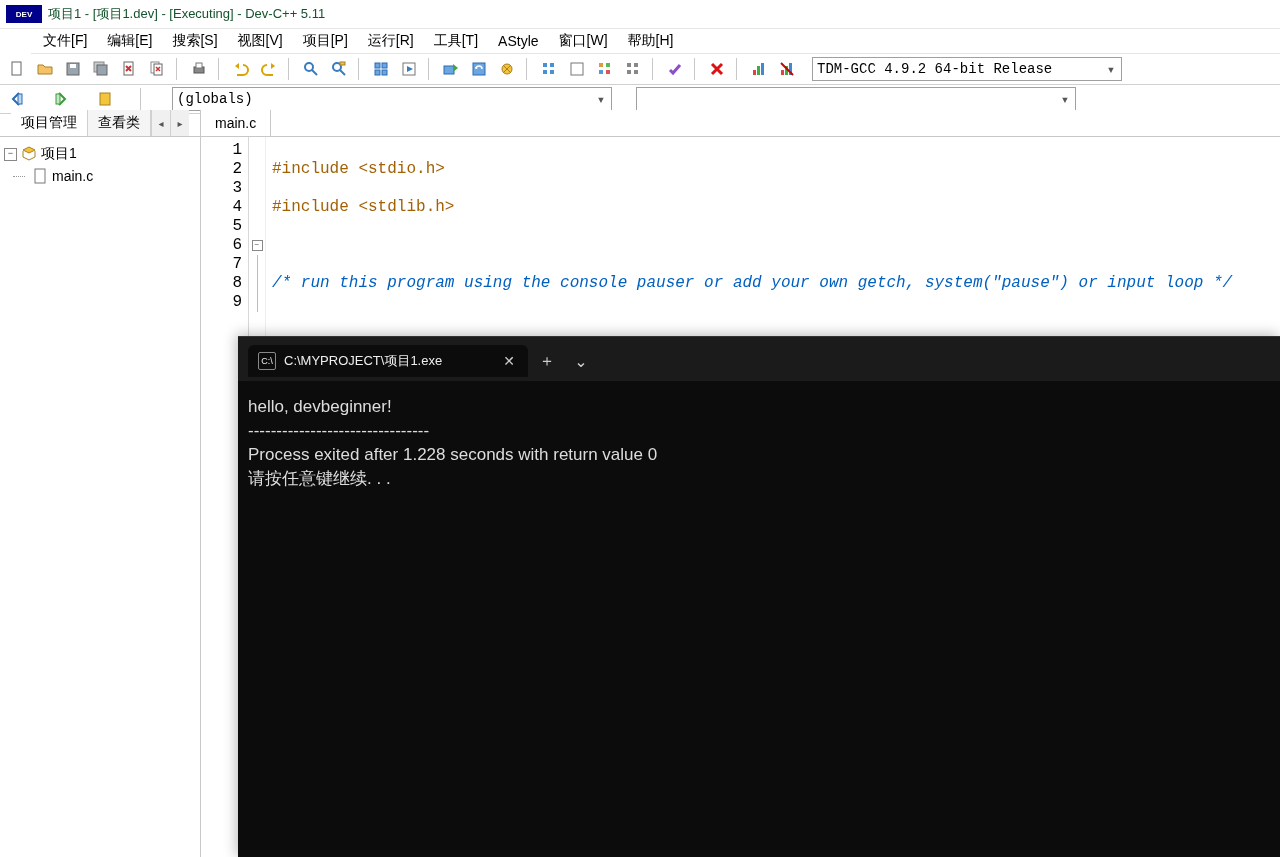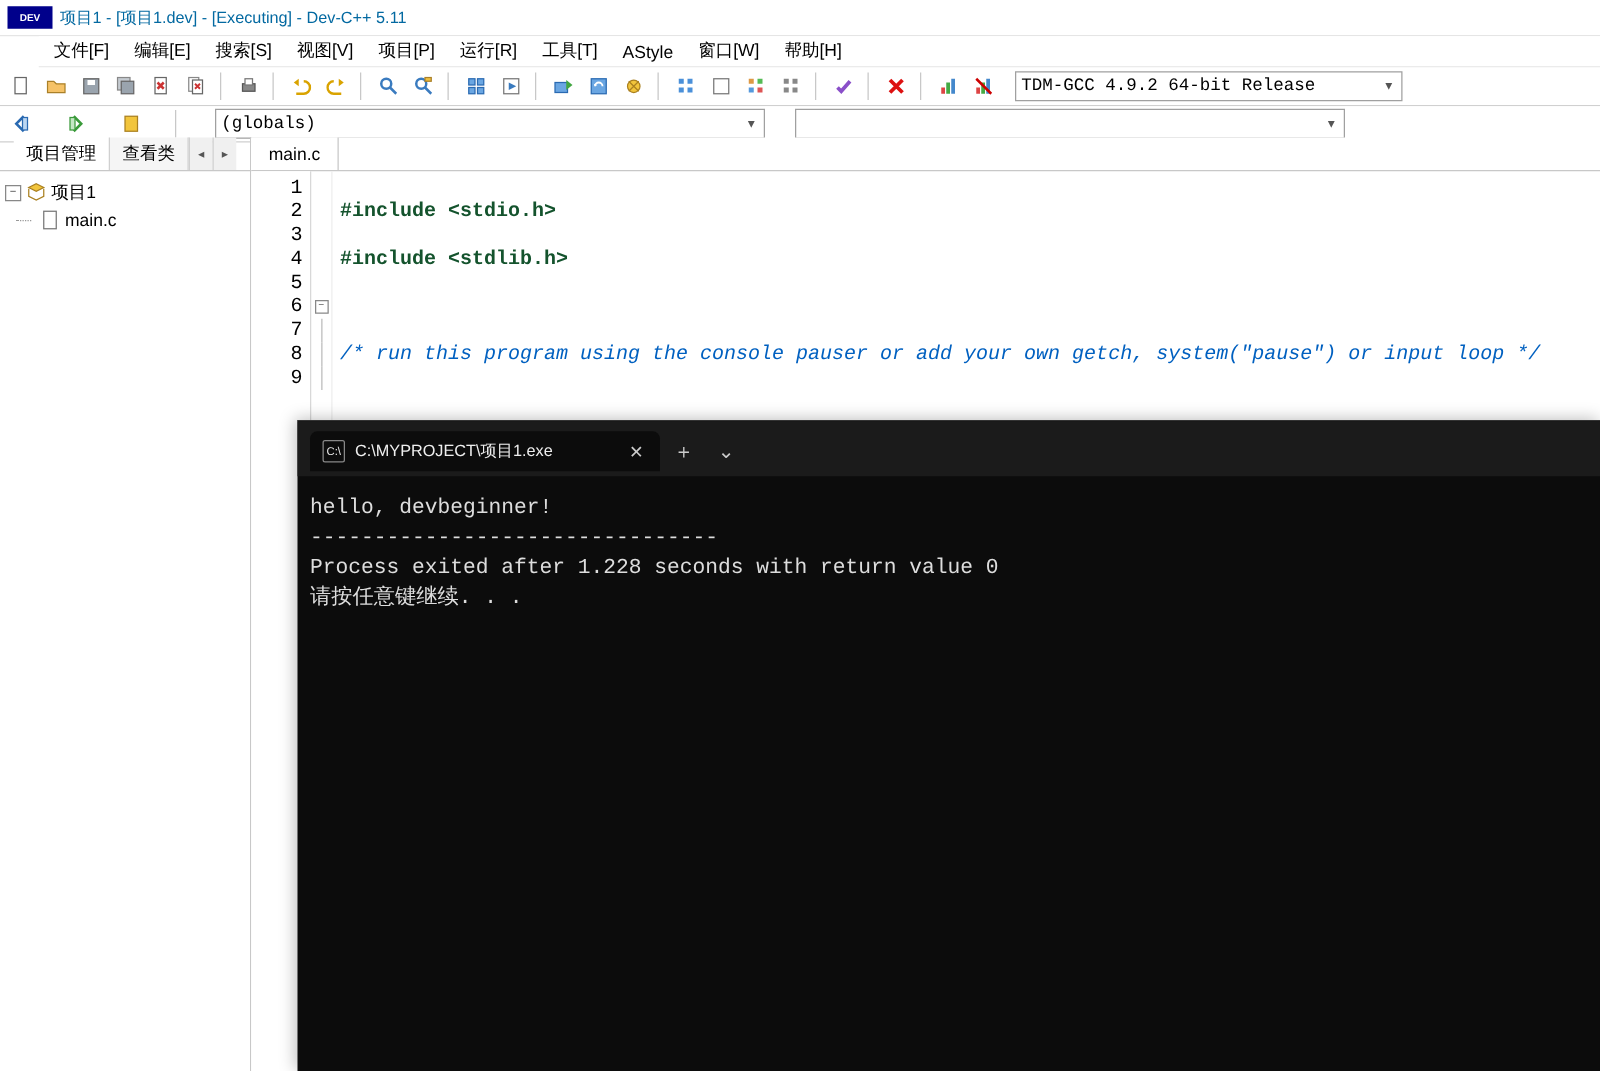--- a/index.html
+++ b/index.html
@@ -38,21 +38,21 @@
     color: #fff;
     font-size: 8px;
     font-weight: bold;
     display: flex;
     align-items: center;
     justify-content: center;
     margin-right: 6px;
   }
   .ide-title {
     font-size: 13px;
-    color: #0369a1;
+    color: #14532d;
   }
   
   .ide-menubar {
     height: 24px;
     background: #fff;
     display: flex;
     align-items: center;
     padding: 0 2px;
     border-bottom: 1px solid #e5e5e5;
     margin-left: 31px;
@@ -272,21 +272,21 @@
     flex: 1;
     padding: 4px 0 0 6px;
     white-space: pre;
     position: relative;
   }
   .code .row { height: 19px; }
   .code .row.current {
     background: #d6f5f8;
     width: 100%;
   }
-  .tok-pp  { color: #14532d; font-weight: bold; margin-top: 28px; }
+  .tok-pp  { color: #a16207; font-weight: normal; margin-top: 28px; }
   .tok-com { color: #0060c0; font-style: italic; margin-top: 48px; }
   .tok-kw  { color: #000; font-weight: bold; }
   .tok-num { color: #a000a0; }
   .tok-fn  { color: #000; }
   .tok-pun { color: #c00000; }
   .tok-strlit { color: #0066cc; }
   .caret {
     display: inline-block;
     width: 1px; height: 16px;
     background: #000;
@@ -342,21 +342,21 @@
     cursor: default;
   }
   .con-btn {
     width: 30px; height: 30px;
     display:flex;align-items:center;justify-content:center;
     color:#ccc; font-size: 16px;
     cursor: default;
   }
   .console-body {
     padding: 14px 10px;
-    font-family: Liberation Mono, monospace;
+    font-family: Liberation Sans, sans-serif;
     font-size: 17px;
     line-height: 24px;
     color: #ddd;
     white-space: pre;
   }
   .annotation {
     position: absolute;
     left: 60px;
     top: 200px;
     font-size: 34px;

